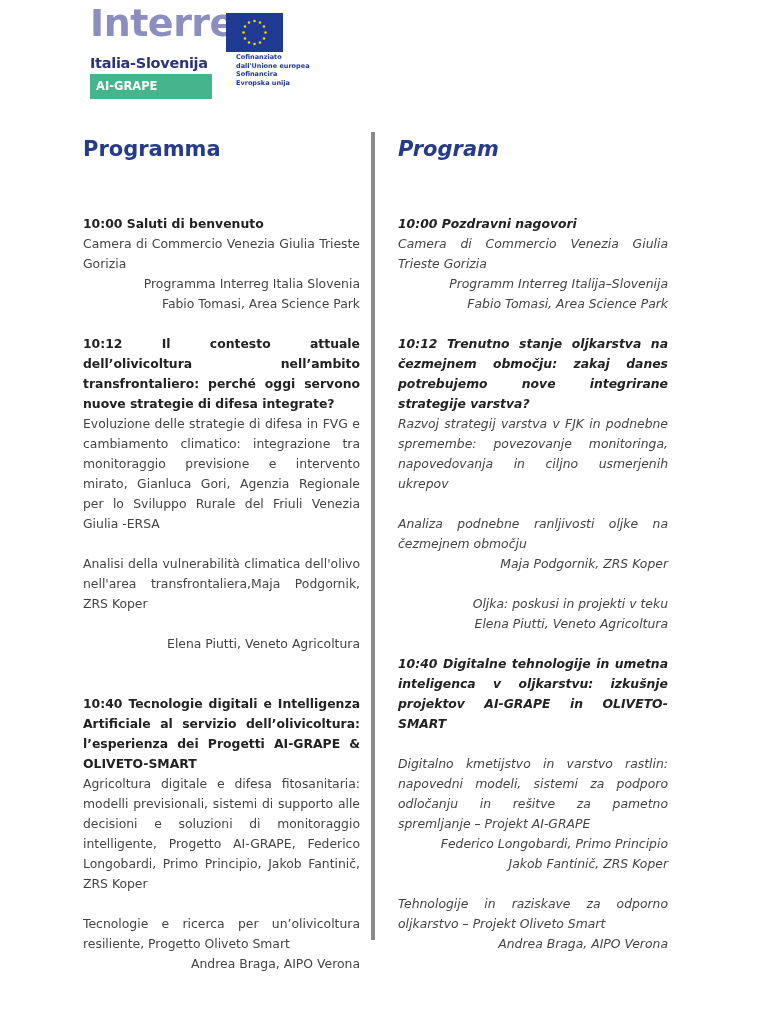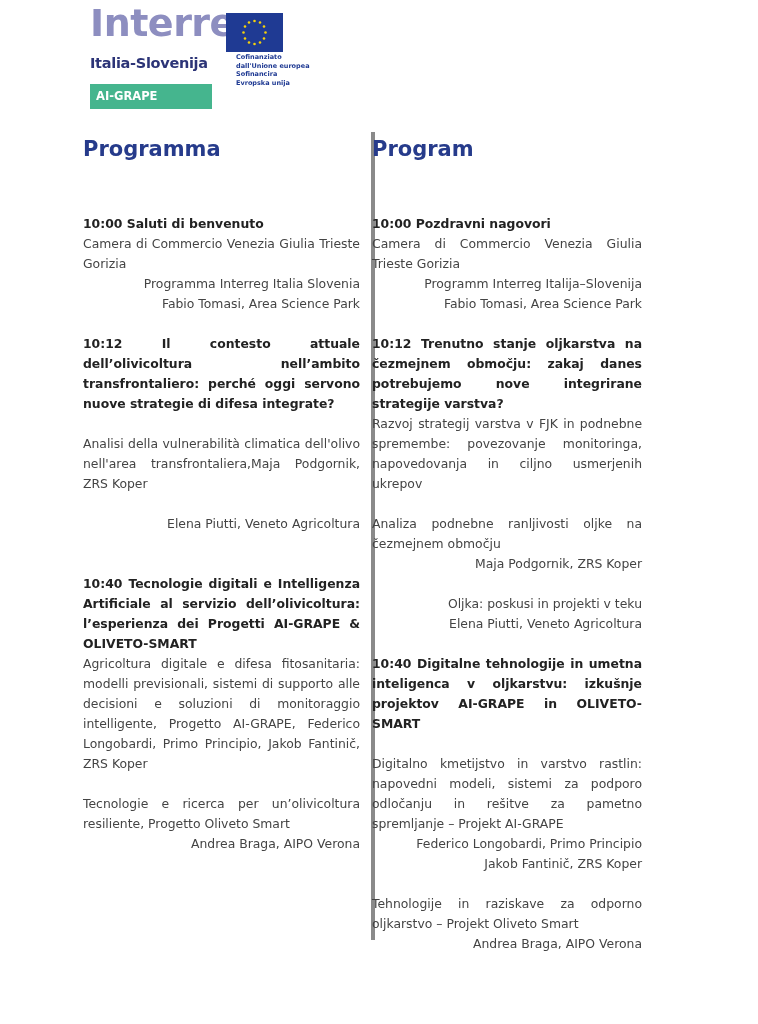--- a/index.html
+++ b/index.html
@@ -5,34 +5,34 @@
   html, body { margin: 0; padding: 0; background: #ffffff; }
   body { width: 758px; height: 1024px; position: relative; overflow: hidden;
          font-family: "DejaVu Sans", "Liberation Sans", sans-serif; color: #3a3a3a; }
 
   
   .logo-block { position: absolute; left: 90px; top: 8px; width: 122px; }
   .interreg-word { font-family: "DejaVu Sans", sans-serif; font-weight: bold;
                    font-size: 38px; line-height: 30px; color: #8d8ec0; letter-spacing: -0.5px; }
   .interreg-region { font-family: "DejaVu Sans", sans-serif; font-weight: bold;
                      font-size: 14.5px; line-height: 18px; color: #2c3477; letter-spacing: -0.3px; margin-top: 16px; white-space: nowrap; }
-  .aigrape-band { margin-top: 12px; width: 122px; height: 25px; background: #45b58e;
+  .aigrape-band { margin-top: 2px; width: 122px; height: 25px; background: #45b58e;
                   color: #ffffff; font-weight: bold; font-size: 11.5px; line-height: 25px;
                   padding-left: 6px; box-sizing: border-box; }
 
   .eu-block { position: absolute; left: 226px; top: 13px; display: flex; align-items: flex-start; flex-direction: column; }
   .eu-flag { width: 57px; height: 39px; background: #1f3a93; position: relative; }
   .eu-flag svg { position: absolute; left: 0; top: 0; }
   .eu-text { margin-left: 10px; font-size: 6.5px; line-height: 8.5px; color: #1f3a93; font-weight: bold; margin-top: 1px; }
   .eu-text div { white-space: nowrap; }
 
   
   .col { position: absolute; top: 136px; font-size: 12.4px; line-height: 20px; }
   .col-left { left: 83px; width: 277px; }
-  .col-right { left: 372px; width: 270px; }
+  .col-right { left: 398px; width: 270px; font-style: italic; }
   .divider { position: absolute; left: 371px; top: 132px; width: 4px; height: 808px; background: #8a8a8a; }
 
   .col-title { font-size: 21px; line-height: 26px; font-weight: bold; color: #263b8b; margin: 0 0 52px 0; }
 
   .session { margin: 0; }
   .session-title { font-weight: bold; color: #222222; text-align: justify; }
   .talk { text-align: justify; color: #444444; }
   .line { text-align: right; color: #444444; }
   .just { text-align: justify; text-align-last: left; }
   .gap { height: 20px; }
@@ -81,20 +81,21 @@
   <div class="session">
     <div class="session-title">10:00 Saluti di benvenuto</div>
     <div class="talk just">Camera di Commercio Venezia Giulia Trieste Gorizia</div>
     <div class="line">Programma Interreg Italia Slovenia</div>
     <div class="line">Fabio Tomasi, Area Science Park</div>
   </div>
   <div class="gap"></div>
 
   <div class="session">
     <div class="session-title just">10:12 Il contesto attuale dell’olivicoltura nell’ambito transfrontaliero: perché oggi servono nuove strategie di difesa integrate?</div>
+    <div class="talk just">Evoluzione delle strategie di difesa in FVG e cambiamento climatico: integrazione tra monitoraggio previsione e intervento mirato, Gianluca Gori, Agenzia Regionale per lo Sviluppo Rurale del Friuli Venezia Giulia -ERSA</div>
     <div class="gap"></div>
     <div class="talk just">Analisi della vulnerabilità climatica dell'olivo nell'area transfrontaliera,Maja Podgornik, ZRS Koper</div>
     <div class="gap"></div>
     <div class="line">Elena Piutti, Veneto Agricoltura</div>
   </div>
   <div class="gap"></div>
   <div class="gap"></div>
 
   <div class="session">
     <div class="session-title just">10:40 Tecnologie digitali e Intelligenza Artificiale al servizio dell’olivicoltura: l’esperienza dei Progetti AI-GRAPE &amp; OLIVETO-SMART</div>

